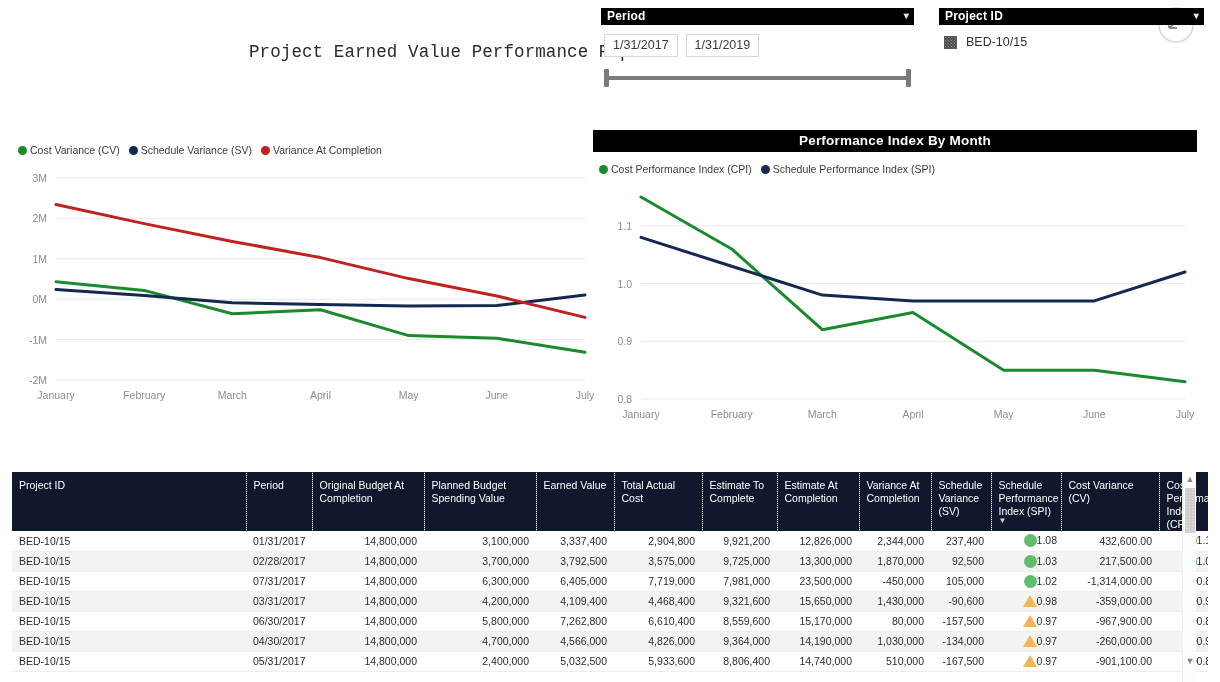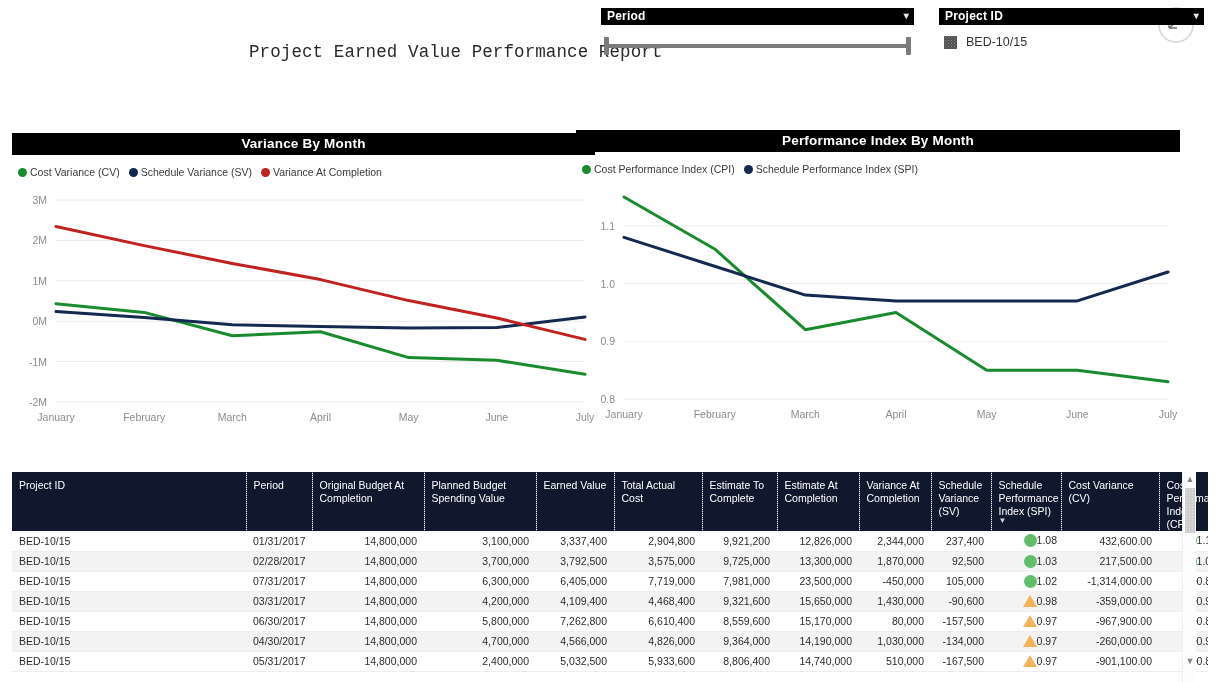--- a/index.html
+++ b/index.html
@@ -53,21 +53,21 @@
     background-size: 3px 3px, 3px 3px;
     background-position: 0 0, 1.5px 1.5px;
   }
   .slicer-item-label { font-size: 12.5px; color: #333; }
 
   .focus-icon { position: absolute; left: 1157px; top: 6px; width: 38px; height: 38px; }
 
   
   .chart-panel { position: absolute; }
   #variance-panel { left: 12px; top: 133px; width: 583px; height: 305px; }
-  #pi-panel { left: 576px; top: 130px; width: 604px; height: 308px; }
+  #pi-panel { left: 593px; top: 130px; width: 604px; height: 308px; }
   .chart-title {
     background: #000; color: #fff; text-align: center; font-weight: bold;
     font-size: 13.5px; height: 22px; line-height: 22px; letter-spacing: .2px;
   }
   .chart-legend { display: flex; align-items: center; gap: 9px; padding: 11px 0 0 6px; }
   .legend-item { display: flex; align-items: center; gap: 3px; }
   .legend-dot { width: 9px; height: 9px; border-radius: 50%; flex: none; }
   .legend-label { font-size: 10.5px; color: #3b3b3b; white-space: nowrap; }
   .plot { position: relative; margin-top: 8px; }
   .plot svg { display: block; }
@@ -122,20 +122,24 @@
       <path d="M24 12 L12 22 M12 22 L12 14 M12 22 L20 22" fill="none" stroke="#6f6f6f" stroke-width="1.4"></path>
       <polyline points="17,16 21,11 25,14 29,9" fill="none" stroke="#111" stroke-width="1.4"></polyline>
     </svg>
   </div>
 
   <div class="slicer" id="period-slicer">
     <div class="slicer-head">
       <span>Period</span>
       <span class="caret">▾</span>
     </div>
+    <div class="date-row">
+      <div class="date-box">1/31/2017</div>
+      <div class="date-box">1/31/2019</div>
+    </div>
     <div class="range-slider">
       <div class="range-track"></div>
       <div class="range-handle left"></div>
       <div class="range-handle right"></div>
     </div>
   </div>
 
   <div class="slicer" id="project-slicer">
     <div class="slicer-head">
       <span>Project ID</span>
@@ -143,21 +147,20 @@
     </div>
     <div class="slicer-body">
       <div class="slicer-item">
         <span class="cb"></span>
         <span class="slicer-item-label">BED-10/15</span>
       </div>
     </div>
   </div>
 
   <div class="chart-panel" id="variance-panel">
-    <div class="chart-title">Variance By Month</div>
     <div class="chart-legend">
       <span class="legend-item">
         <span class="legend-dot" style="background:#1a8a2e"></span>
         <span class="legend-label">Cost Variance (CV)</span>
       </span>
       <span class="legend-item">
         <span class="legend-dot" style="background:#14294f"></span>
         <span class="legend-label">Schedule Variance (SV)</span>
       </span>
       <span class="legend-item">

